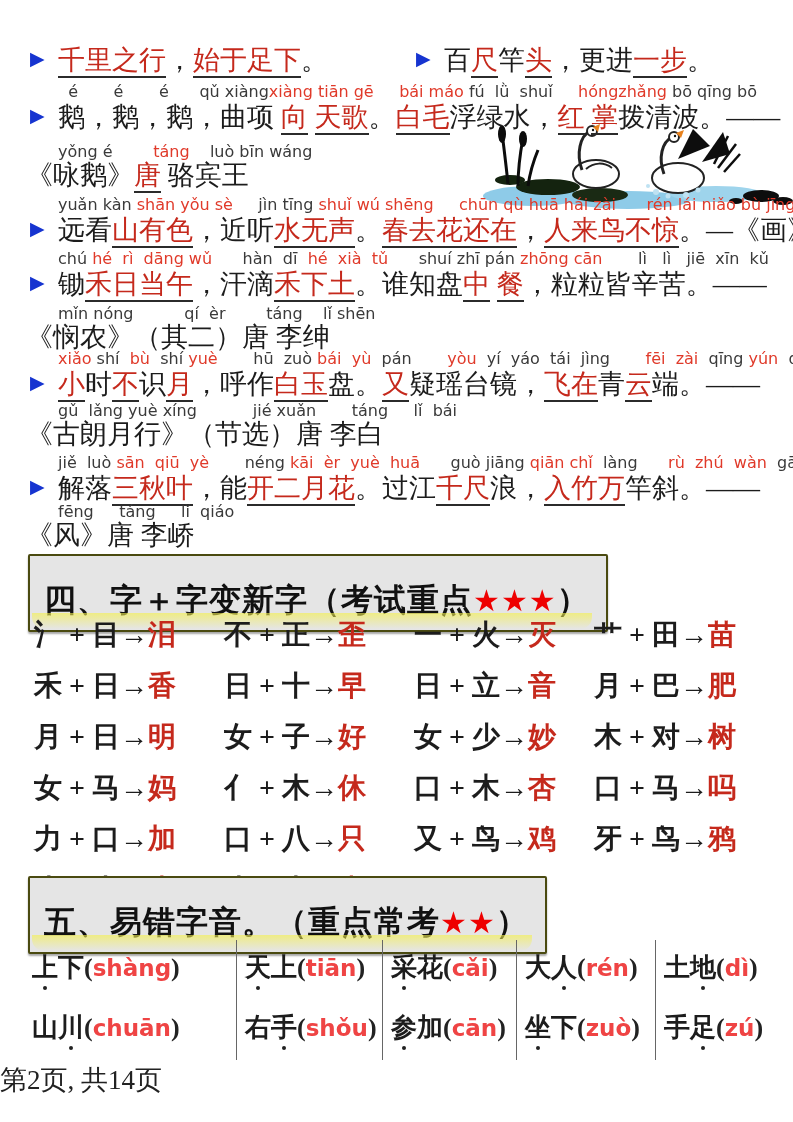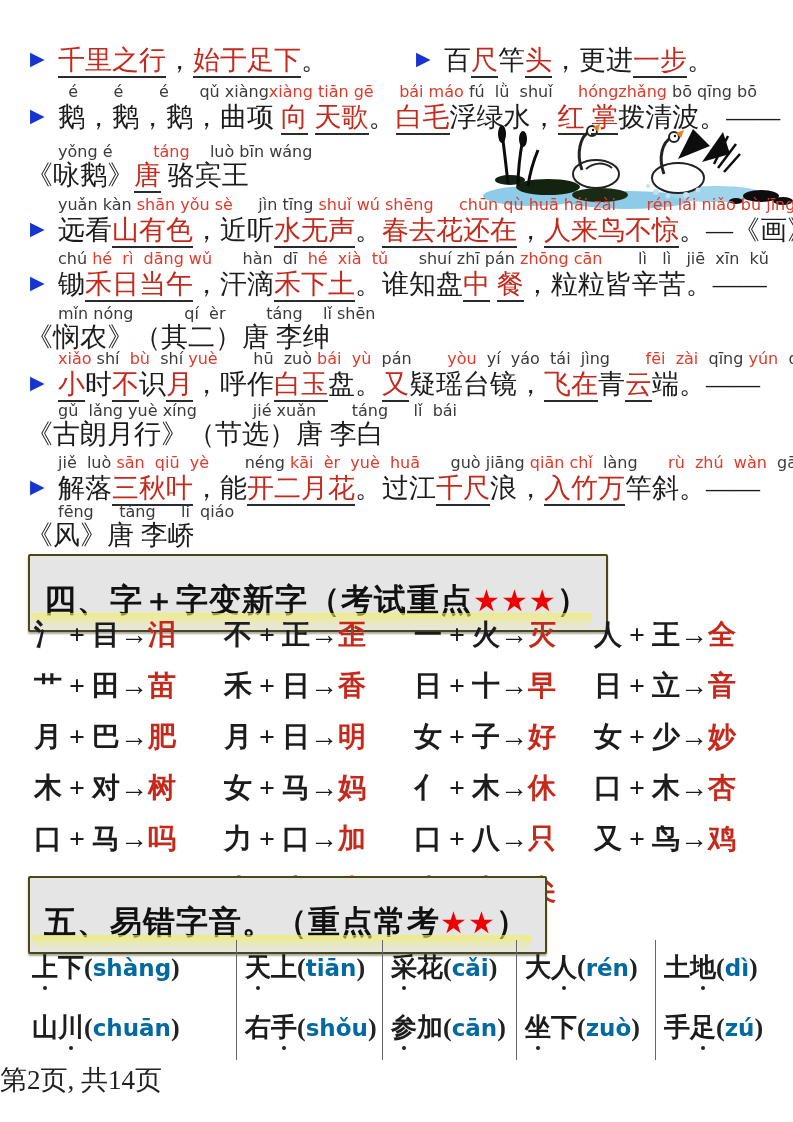--- a/index.html
+++ b/index.html
@@ -52,21 +52,21 @@
   .combo-cell .result{color:#c5291c;}
   
   #sound-table{position:absolute;left:24px;top:940px;width:758px;display:grid;
                grid-template-columns:212px 146px 134px 139px 125px;grid-auto-rows:60px;
                font-size:26px;font-weight:600;}
   .scell{white-space:nowrap;padding:10px 0 0 8px;}
   .scell:not(:nth-child(5n+1)){border-left:1.5px solid #666;}
   .scell .ch{position:relative;display:inline-block;}
   .scell .ch.em:after{content:"";position:absolute;left:50%;bottom:-5px;width:4px;height:4px;
                       border-radius:50%;background:#222;transform:translateX(-50%);}
-  .scell .py{color:#0369a1;font-family:"DejaVu Sans", sans-serif;font-size:23px;font-weight:bold;}
+  .scell .py{color:#ef4444;font-family:"DejaVu Sans", sans-serif;font-size:23px;font-weight:bold;}
   .scell .paren{color:#222;}
   
   #page-footer{position:absolute;left:0;top:1062px;width:793px;text-align:left;
                font-size:27px;color:#222;}
 </style>
 </head>
 <body>
 
 <div class="idiom lgA" id="idiom-left">
   <span class="bullet">▶</span><span class="txrow segs"><span class="seg red ul">千里之行</span><span class="seg">，</span><span class="seg red ul">始于足下</span><span class="seg">。</span></span>
@@ -162,21 +162,20 @@
 
 <div class="yellowbox" id="section4-header">
   <span>四、字＋字变新字（考试重点</span><span class="stars">★★★</span><span>）</span>
 </div>
 <div class="reflect" id="reflect4"></div>
 
 <div id="combo-table">
     <div class="combo-cell"><span>氵 + 目→</span><span class="result">泪</span></div>
     <div class="combo-cell"><span>不 + 正→</span><span class="result">歪</span></div>
     <div class="combo-cell"><span>一 + 火→</span><span class="result">灭</span></div>
-    <div class="combo-cell"><span>人 + 王→</span><span class="result">全</span></div>
     <div class="combo-cell"><span>艹 + 田→</span><span class="result">苗</span></div>
     <div class="combo-cell"><span>禾 + 日→</span><span class="result">香</span></div>
     <div class="combo-cell"><span>日 + 十→</span><span class="result">早</span></div>
     <div class="combo-cell"><span>日 + 立→</span><span class="result">音</span></div>
     <div class="combo-cell"><span>月 + 巴→</span><span class="result">肥</span></div>
     <div class="combo-cell"><span>月 + 日→</span><span class="result">明</span></div>
     <div class="combo-cell"><span>女 + 子→</span><span class="result">好</span></div>
     <div class="combo-cell"><span>女 + 少→</span><span class="result">妙</span></div>
     <div class="combo-cell"><span>木 + 对→</span><span class="result">树</span></div>
     <div class="combo-cell"><span>女 + 马→</span><span class="result">妈</span></div>

